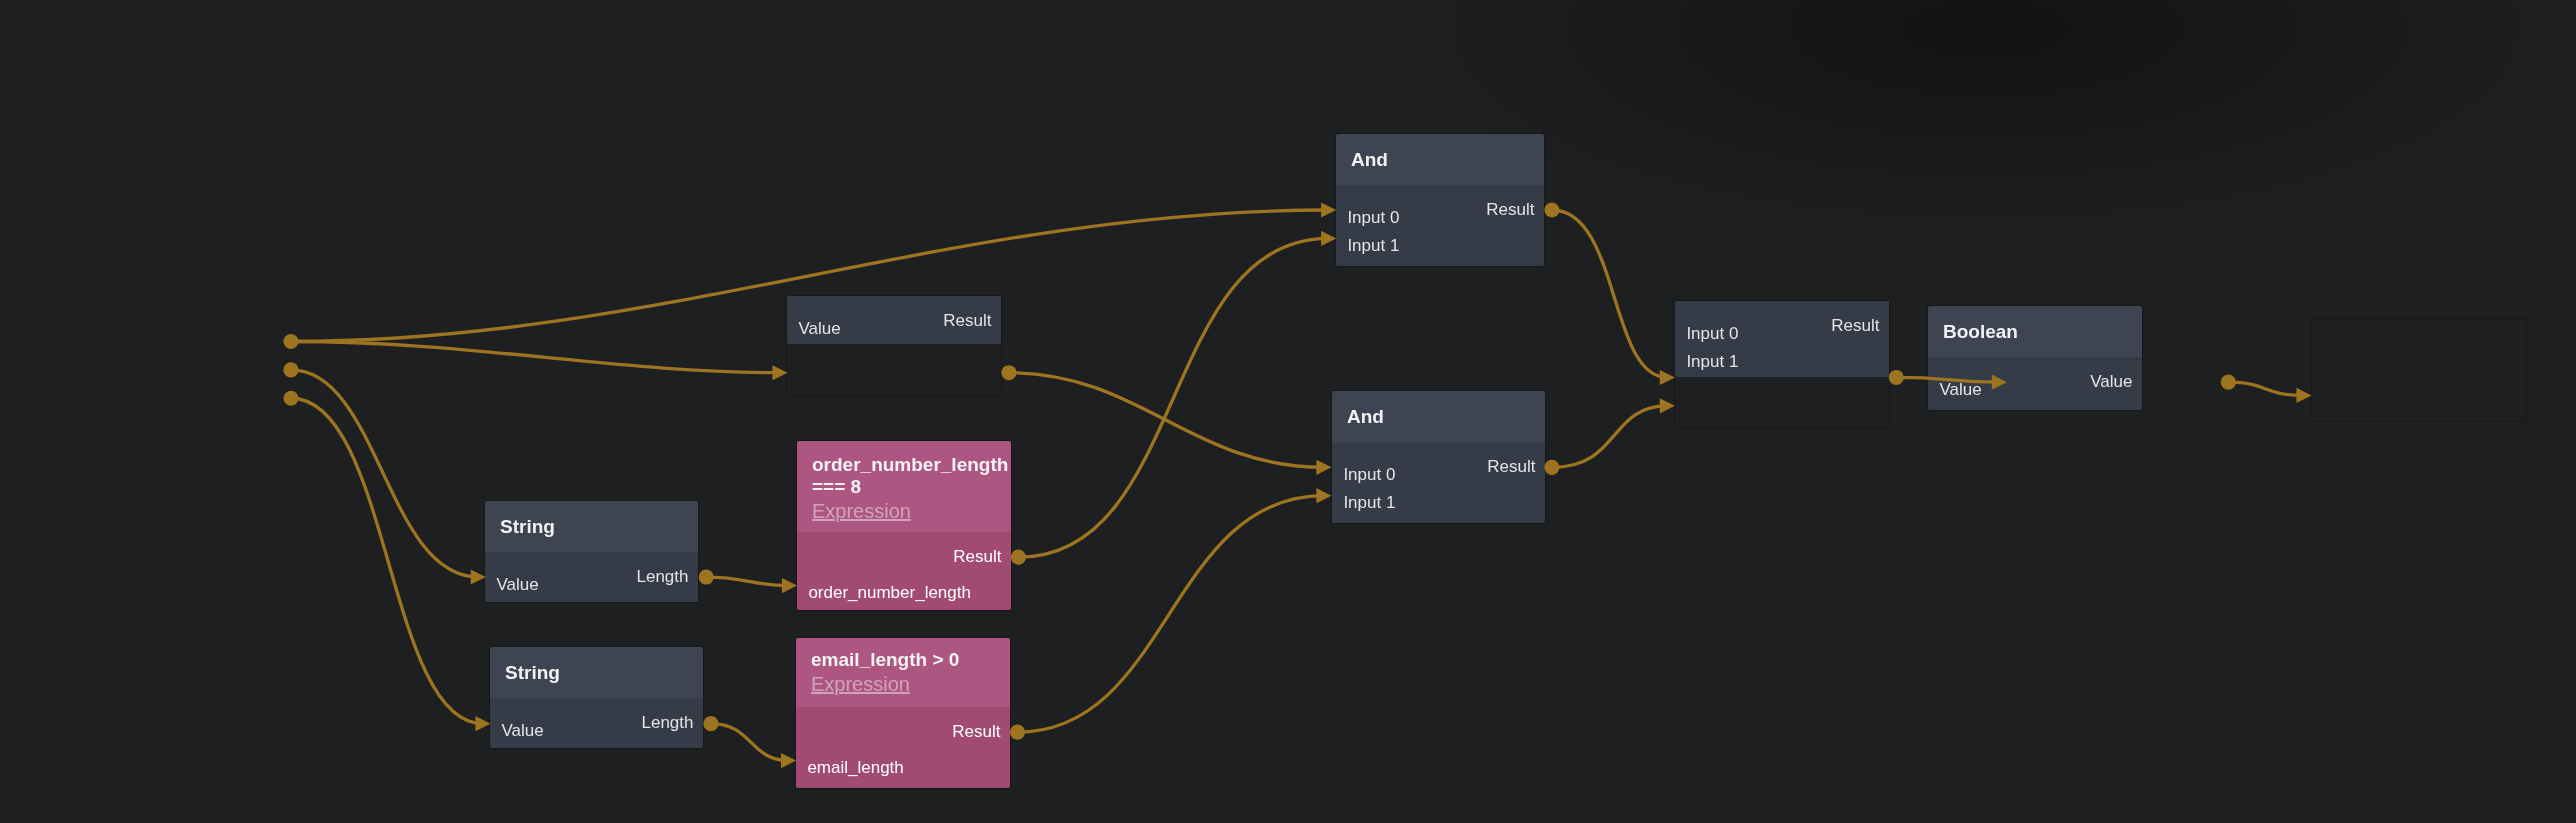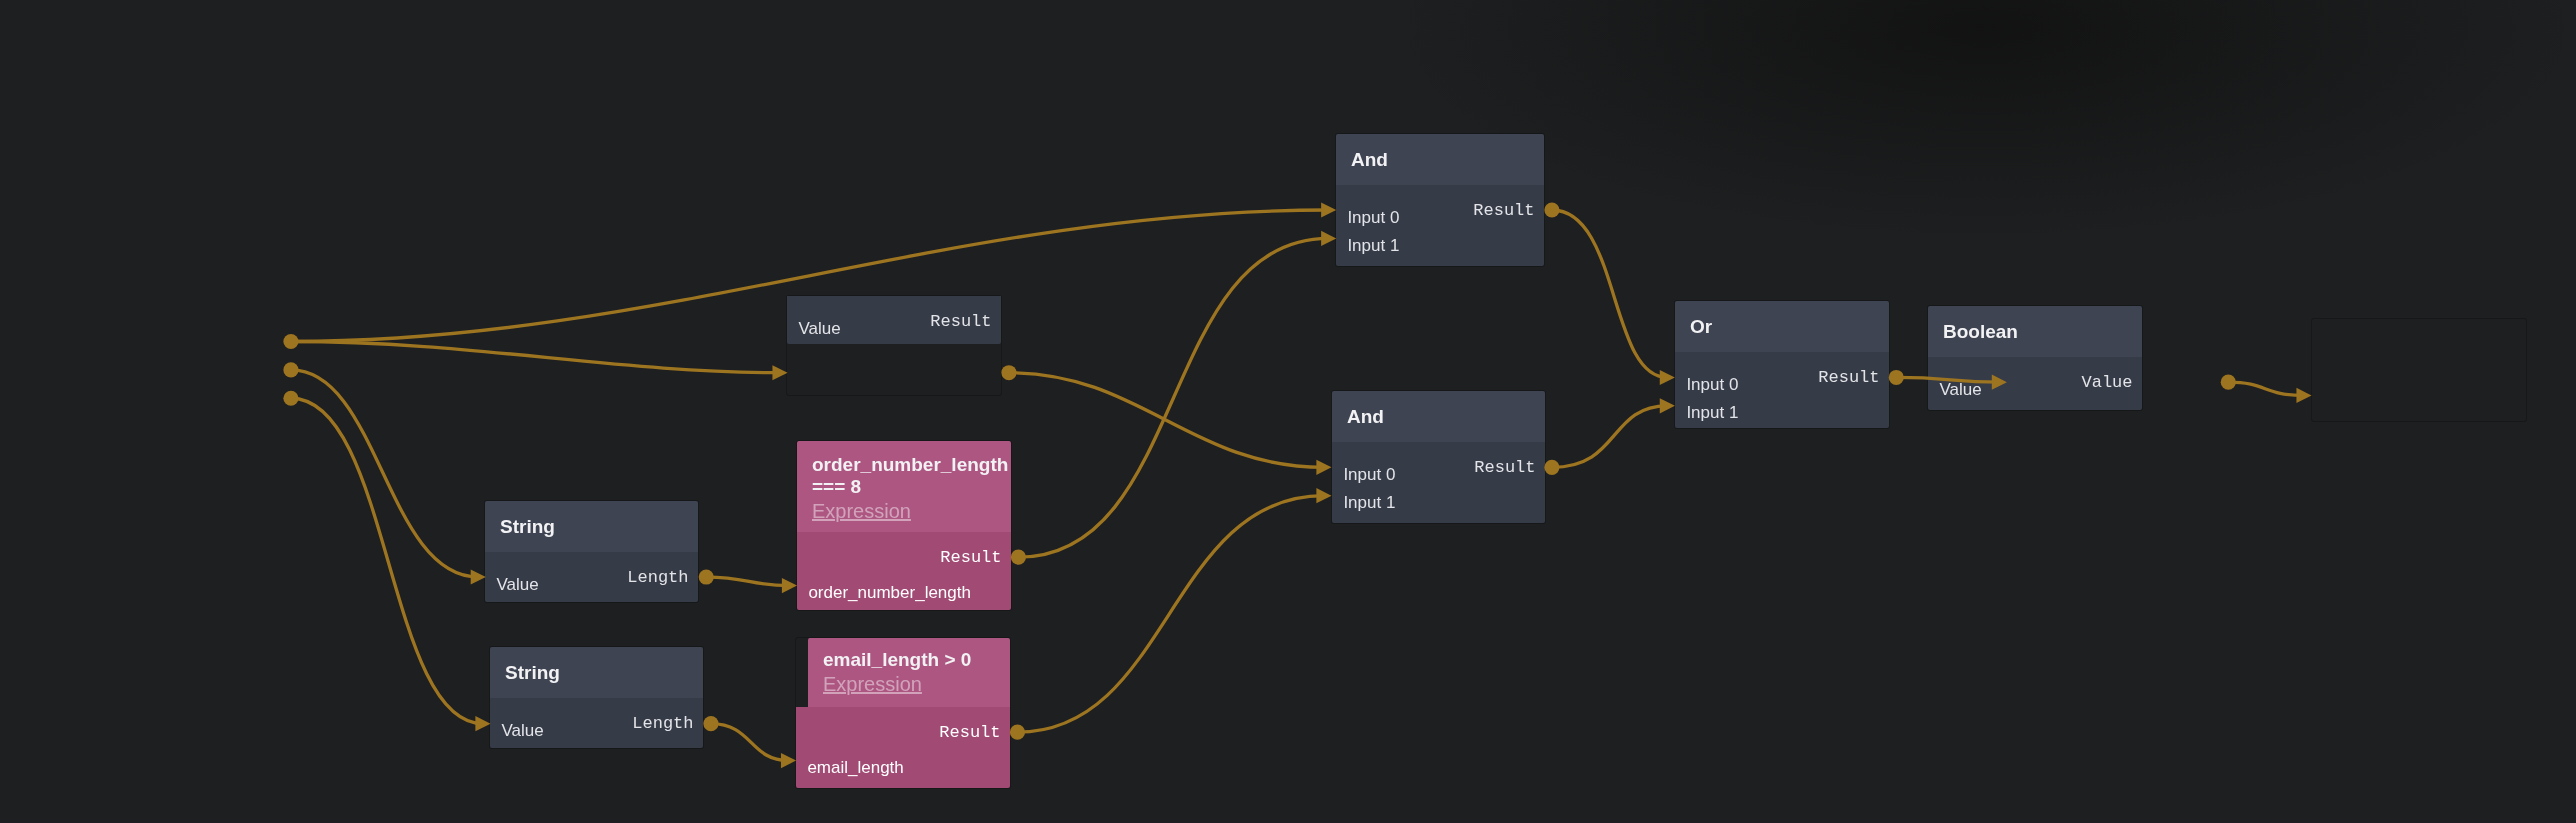--- a/index.html
+++ b/index.html
@@ -35,32 +35,32 @@
   .node .bd{
     box-sizing:border-box;
     padding:11.4px 9.5px 0 11.4px;
     border-radius:0 0 1.9px 1.9px;
   }
   .row{
     height:28px;display:flex;align-items:center;justify-content:space-between;
     font-size:17px;
   }
   .row .in{color:#e3e4e8;text-align:left;margin-top:16px;}
-  .row .out{color:#e3e4e8;text-align:right;margin-left:auto;font-family:Liberation Mono, monospace;}
+  .row .out{color:#e3e4e8;text-align:right;margin-left:auto;}
   
   .slate .hd{background:#3e4452;}
   .slate .bd{background:#363b48;height:calc(100% - 51px);}
   .purple .hd{background:#7c3ea7;}
   .purple .bd{background:#6d3397;height:calc(100% - 51px);}
   .purple .row .in,.purple .row .out{color:#ffffff;}
   .pink  .hd{background:#ac5681;}
   .pink  .bd{background:#a04a74;height:auto;}
   .pink  .row .in,.pink .row .out{color:#ffffff;}
   .hd-tall{height:91px !important;justify-content:flex-start !important;padding-top:13.2px !important;}
-  .hd-mid{height:69px !important;justify-content:flex-start !important;padding-top:11.4px !important;margin-left:12px;}
+  .hd-mid{height:69px !important;justify-content:flex-start !important;padding-top:11.4px !important;}
   .pink .bd-tall{height:calc(100% - 91px);}
   .pink .bd-mid{height:calc(100% - 69px);}
   svg.wires{position:absolute;left:0;top:0;pointer-events:none;}
   svg.wires path.wire{fill:none;stroke:#9d7420;stroke-width:3.5;}
   svg.wires circle.port{fill:#9d7420;}
   svg.wires polygon.arrow{fill:#9d7420;}
 </style>
 </head>
 <body>
 
@@ -154,23 +154,20 @@
         <span class="in">Input 0</span>
         <span class="out">Result</span>
       </div>
       <div class="row">
           <span class="in">Input 1</span>
         </div>
     </div>
   </div>
 
   <div class="node slate" style="left:1675px;top:301px;width:214px;height:127px">
-    <div class="hd">
-      <div class="title">Or</div>
-    </div>
     <div class="bd">
       <div class="row">
         <span class="in">Input 0</span>
         <span class="out">Result</span>
       </div>
       <div class="row">
           <span class="in">Input 1</span>
         </div>
     </div>
   </div>

